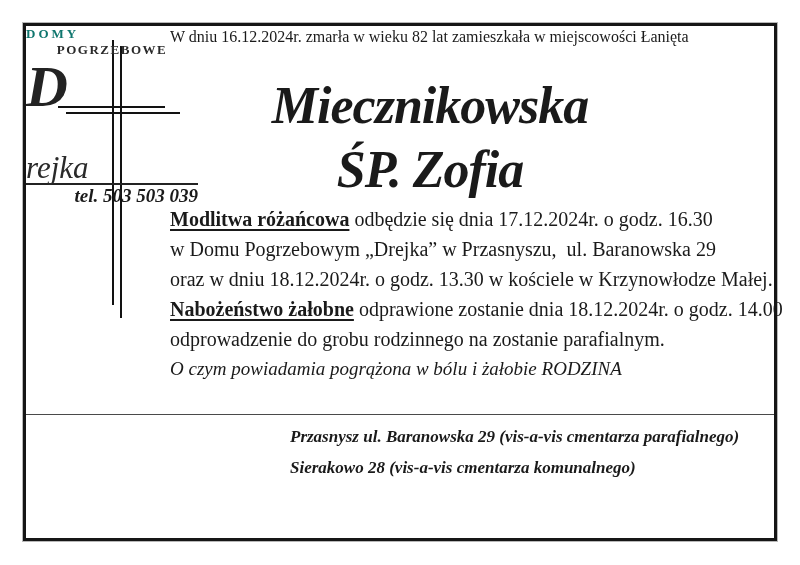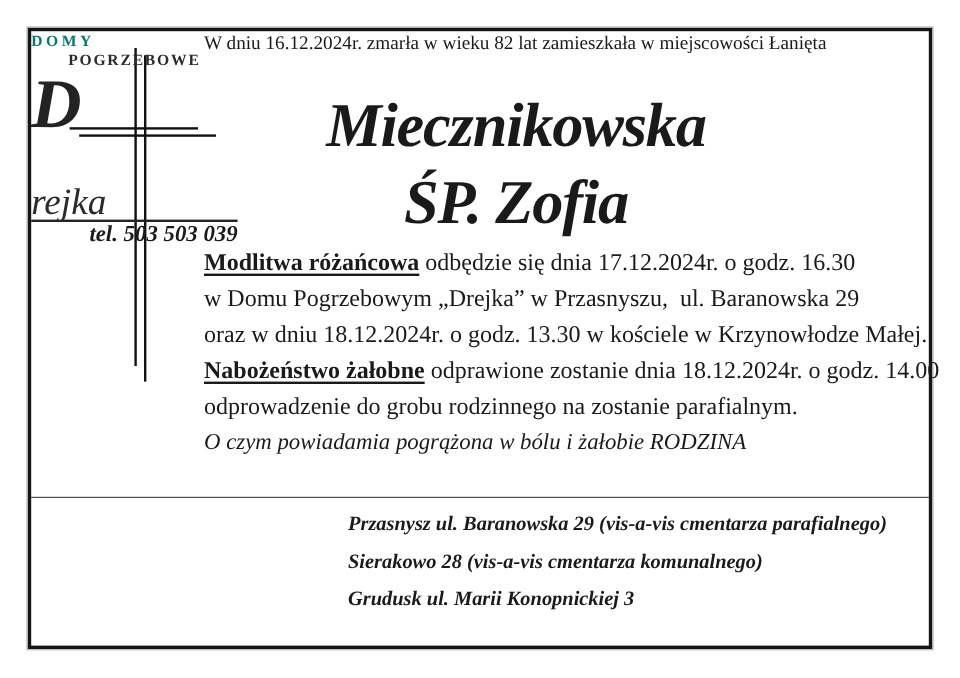--- a/index.html
+++ b/index.html
@@ -143,16 +143,15 @@
     <div class="logo-pogrzebowe">POGRZEBOWE</div>
     <div class="logo-initial">D</div>
     <div class="logo-script">rejka</div>
     <div class="logo-underline"></div>
     <div class="logo-phone">tel. 503 503 039</div>
   </div>
 
   <div class="addresses">
     <div class="address-line">Przasnysz ul. Baranowska 29 (vis-a-vis cmentarza parafialnego)</div>
     <div class="address-line">Sierakowo 28 (vis-a-vis cmentarza komunalnego)</div>
-    <div class="address-line">Grudusk ul. Marii Konopnickiej 3</div>
   </div>
 
 </div>
 
 </body></html>

